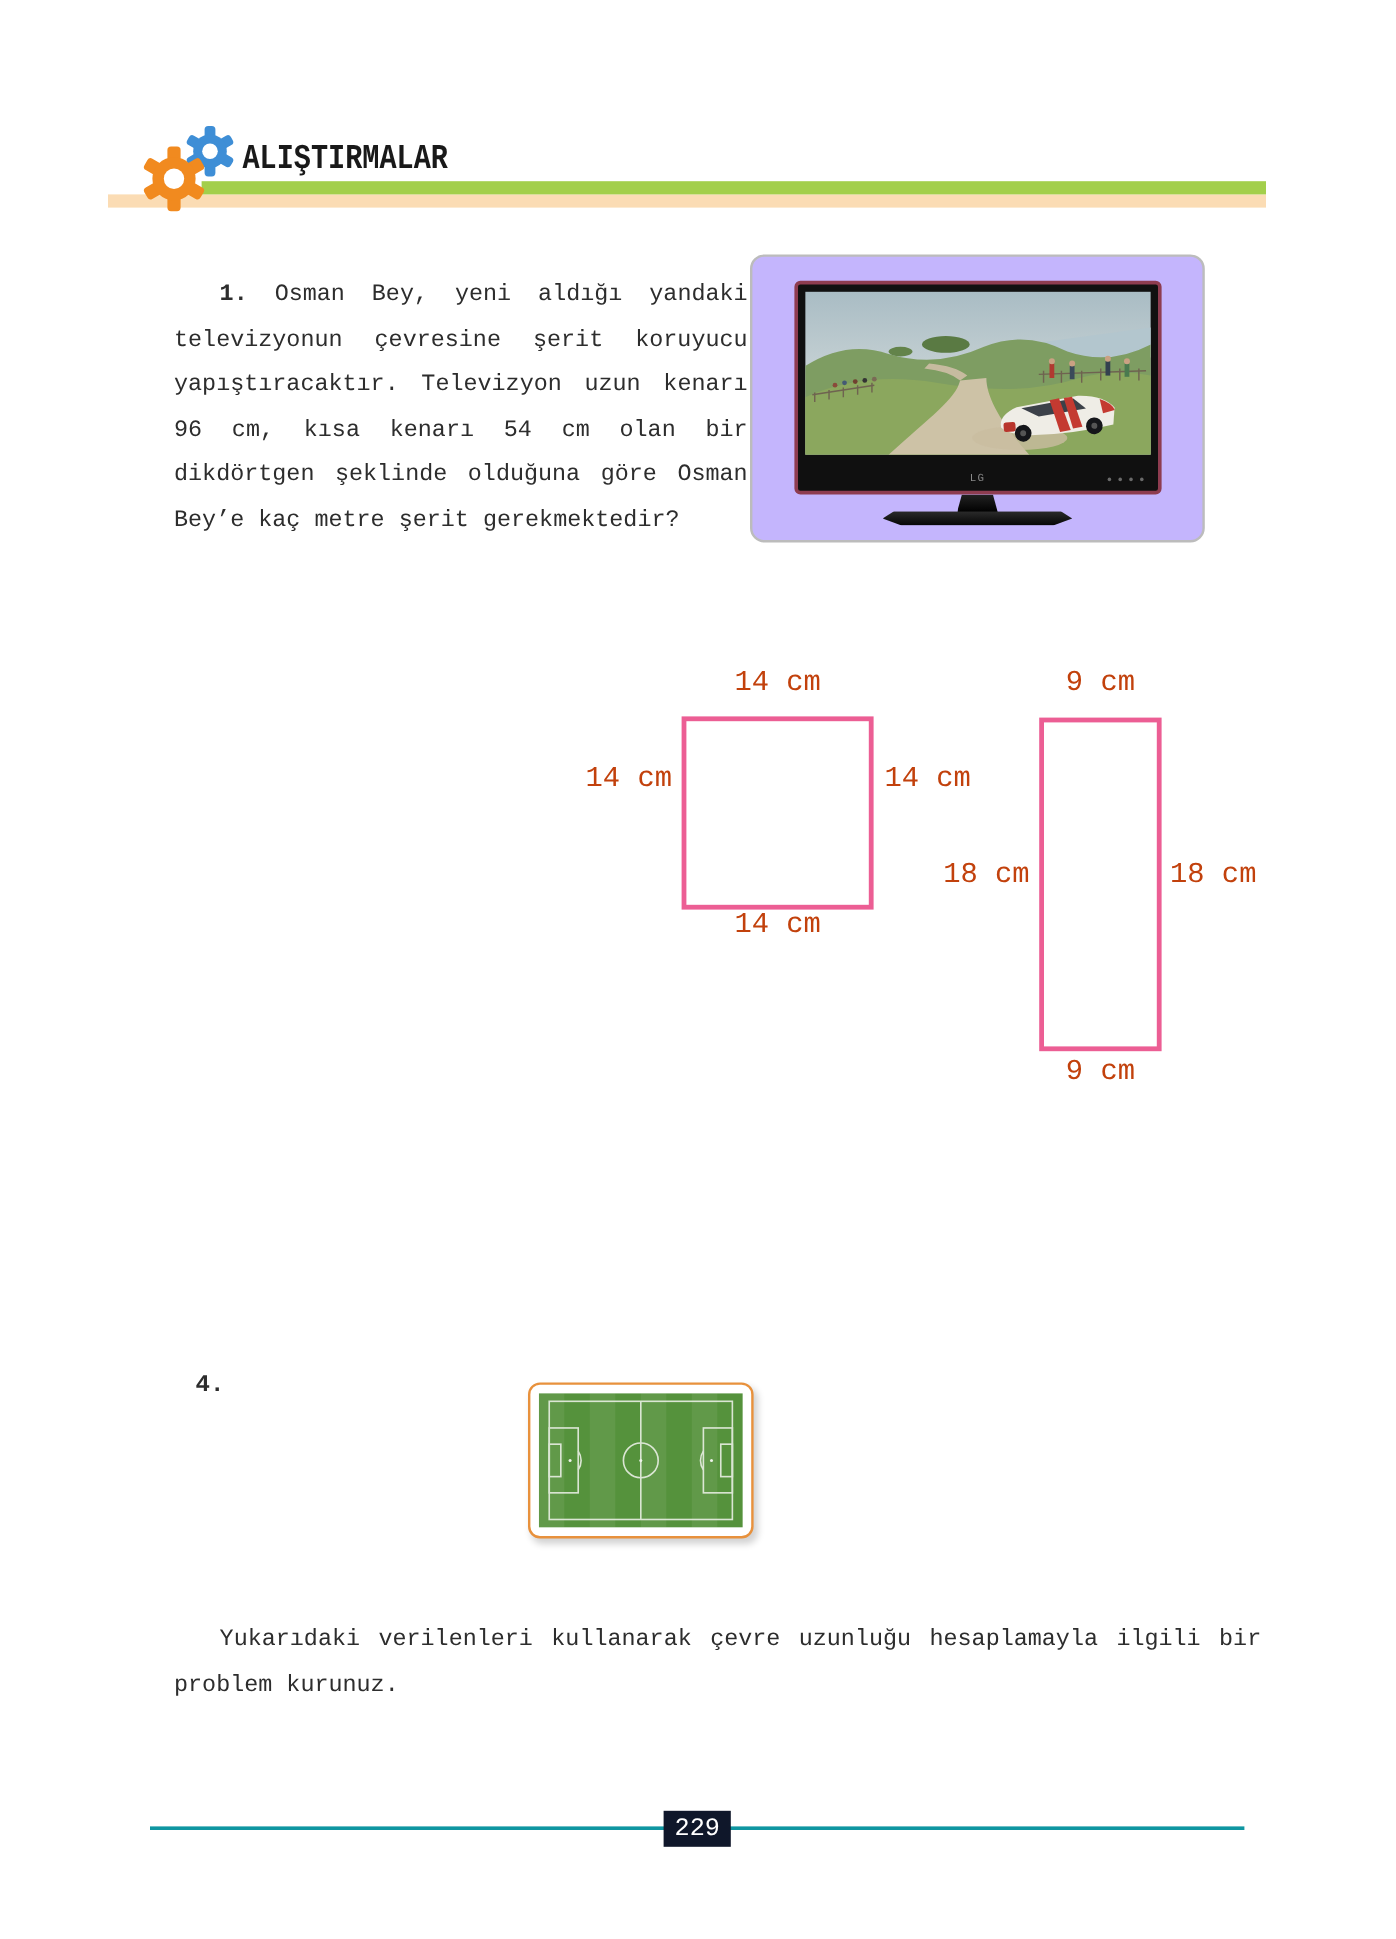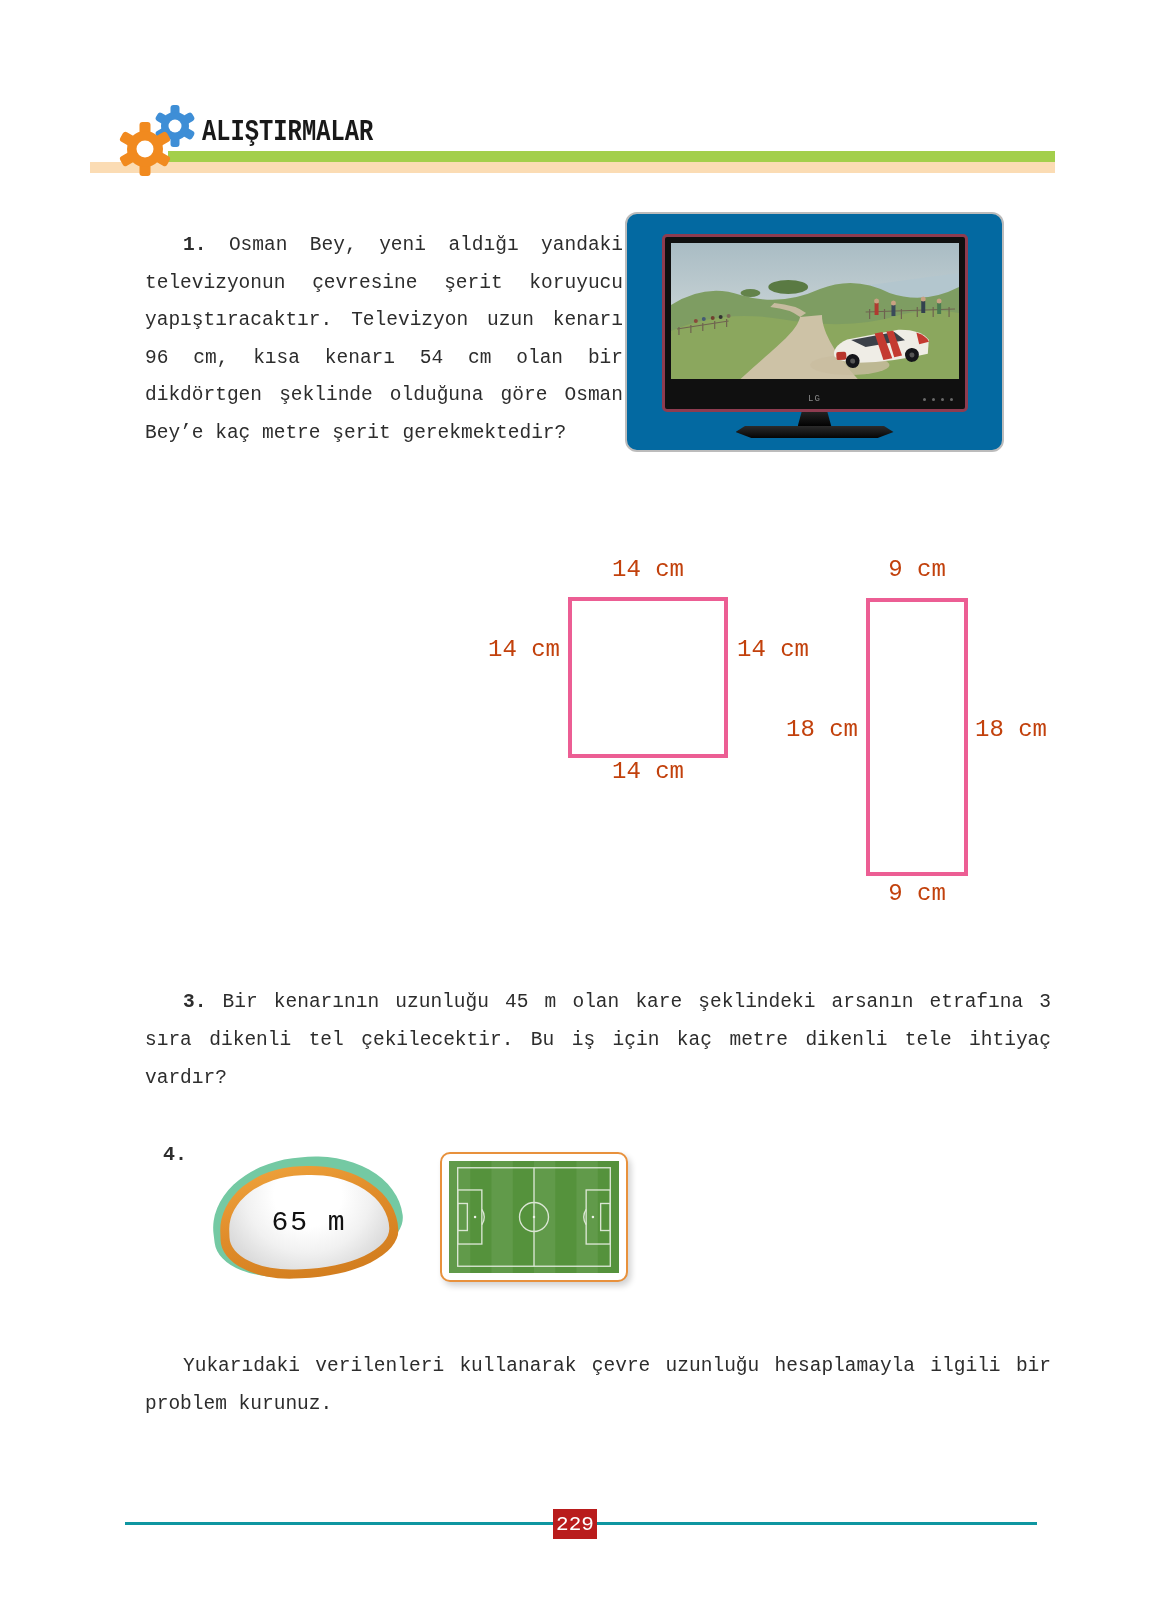--- a/index.html
+++ b/index.html
@@ -16,21 +16,21 @@
     letter-spacing:0px;transform:scaleX(0.82);transform-origin:left center;white-space:nowrap;
   }
   
   .para{position:absolute;font-size:19.5px;line-height:37.5px;text-align:justify;margin:17px;}
   .para .qnum{font-weight:bold;}
   .q1{left:128px;top:210px;width:478px;text-indent:38px;}
   .q2{left:128px;top:556px;width:340px;text-indent:38px;}
   .q3{left:128px;top:966px;width:906px;text-indent:38px;line-height:38px;}
   .closing{left:128px;top:1330px;width:906px;text-indent:38px;line-height:38px;}
   
-  .tv-box{position:absolute;left:625px;top:212px;width:375px;height:236px;background:#0369a1;
+  .tv-box{position:absolute;left:625px;top:212px;width:375px;height:236px;background:#c4b5fd;
     border:2px solid #bcbcbc;border-radius:12px;}
   .tv{position:absolute;left:50%;top:20px;transform:translateX(-50%);width:306px;}
   .tv-frame{position:relative;height:178px;background:#101010;border:3px solid #8e3c50;
     border-radius:5px;box-sizing:border-box;}
   .tv-screen{position:absolute;left:6px;top:6px;right:6px;height:136px;}
   .tv-screen svg{display:block;width:100%;height:100%;}
   .tv-logo{position:absolute;left:0;right:0;bottom:5px;text-align:center;
     font-size:9px;color:#8a8a8a;line-height:9px;letter-spacing:1px;}
   .tv-dots{position:absolute;right:12px;bottom:8px;display:flex;gap:6px;}
   .tv-dots i{width:3px;height:3px;border-radius:50%;background:#6a6a6a;display:block;}
@@ -59,21 +59,21 @@
     background:radial-gradient(ellipse at 50% 22%, #ffffff 30%, #f1f1f1 55%, #c9c9c9 100%);
     border-radius:inherit;}
   .badge-label{position:absolute;inset:0;display:flex;align-items:center;justify-content:center;
     font-size:28px;color:#111;letter-spacing:2px;}
   .field-box{position:absolute;left:440px;top:1152px;width:188px;height:130px;background:#fff;
     border:2px solid #e8913c;border-radius:10px;box-shadow:3px 4px 6px rgba(0,0,0,.18);
     box-sizing:border-box;padding:7px;}
   .field-box svg{display:block;width:100%;height:100%;}
   
   .footer-line{position:absolute;left:125px;top:1522px;width:912px;height:3px;background:#0f96a1;}
-  .page-badge{position:absolute;left:553px;top:1509px;width:44px;height:30px;background:#b91c1c;
+  .page-badge{position:absolute;left:553px;top:1509px;width:56px;height:30px;background:#0f172a;
     color:#fff;font-size:21px;display:flex;align-items:center;justify-content:center;}
 </style>
 </head>
 <body>
 
 <div class="page">
 
   <div class="bar-peach"></div>
   <div class="bar-green"></div>
   <svg class="gears" width="100" height="85" viewBox="0 0 100 85">
@@ -187,31 +187,23 @@
   <div class="dim right" style="left:470px;top:638px;width:90px;">14 cm</div>
   <div class="dim" style="left:737px;top:638px;">14 cm</div>
   <div class="dim center" style="left:568px;top:760px;width:160px;">14 cm</div>
 
   <div class="shape rc"></div>
   <div class="dim center" style="left:866px;top:558px;width:102px;">9 cm</div>
   <div class="dim right" style="left:768px;top:718px;width:90px;">18 cm</div>
   <div class="dim" style="left:975px;top:718px;">18 cm</div>
   <div class="dim center" style="left:866px;top:882px;width:102px;">9 cm</div>
 
-  <p class="para q3"><span class="qnum">3.</span> <span>Bir kenarının uzunluğu 45 m olan kare şeklindeki arsanın etrafına 3 sıra dikenli tel çekilecektir. Bu iş için kaç metre dikenli tele ihtiyaç vardır?</span></p>
 
   <div class="q4-num">4.</div>
 
-  <div class="badge badge-left">
-    <div class="badge-teal"></div>
-    <div class="badge-orange">
-      <div class="badge-inner"></div>
-    </div>
-    <div class="badge-label">65 m</div>
-  </div>
 
   <div class="field-box">
     <svg viewBox="0 0 176 116" preserveAspectRatio="none">
       <rect width="176" height="116" fill="#55923c"></rect>
       <g fill="#ffffff" opacity="0.07">
         <rect x="0" width="22" height="116"></rect>
           <rect x="44" width="22" height="116"></rect>
         <rect x="88" width="22" height="116"></rect>
           <rect x="132" width="22" height="116"></rect>
       </g>

